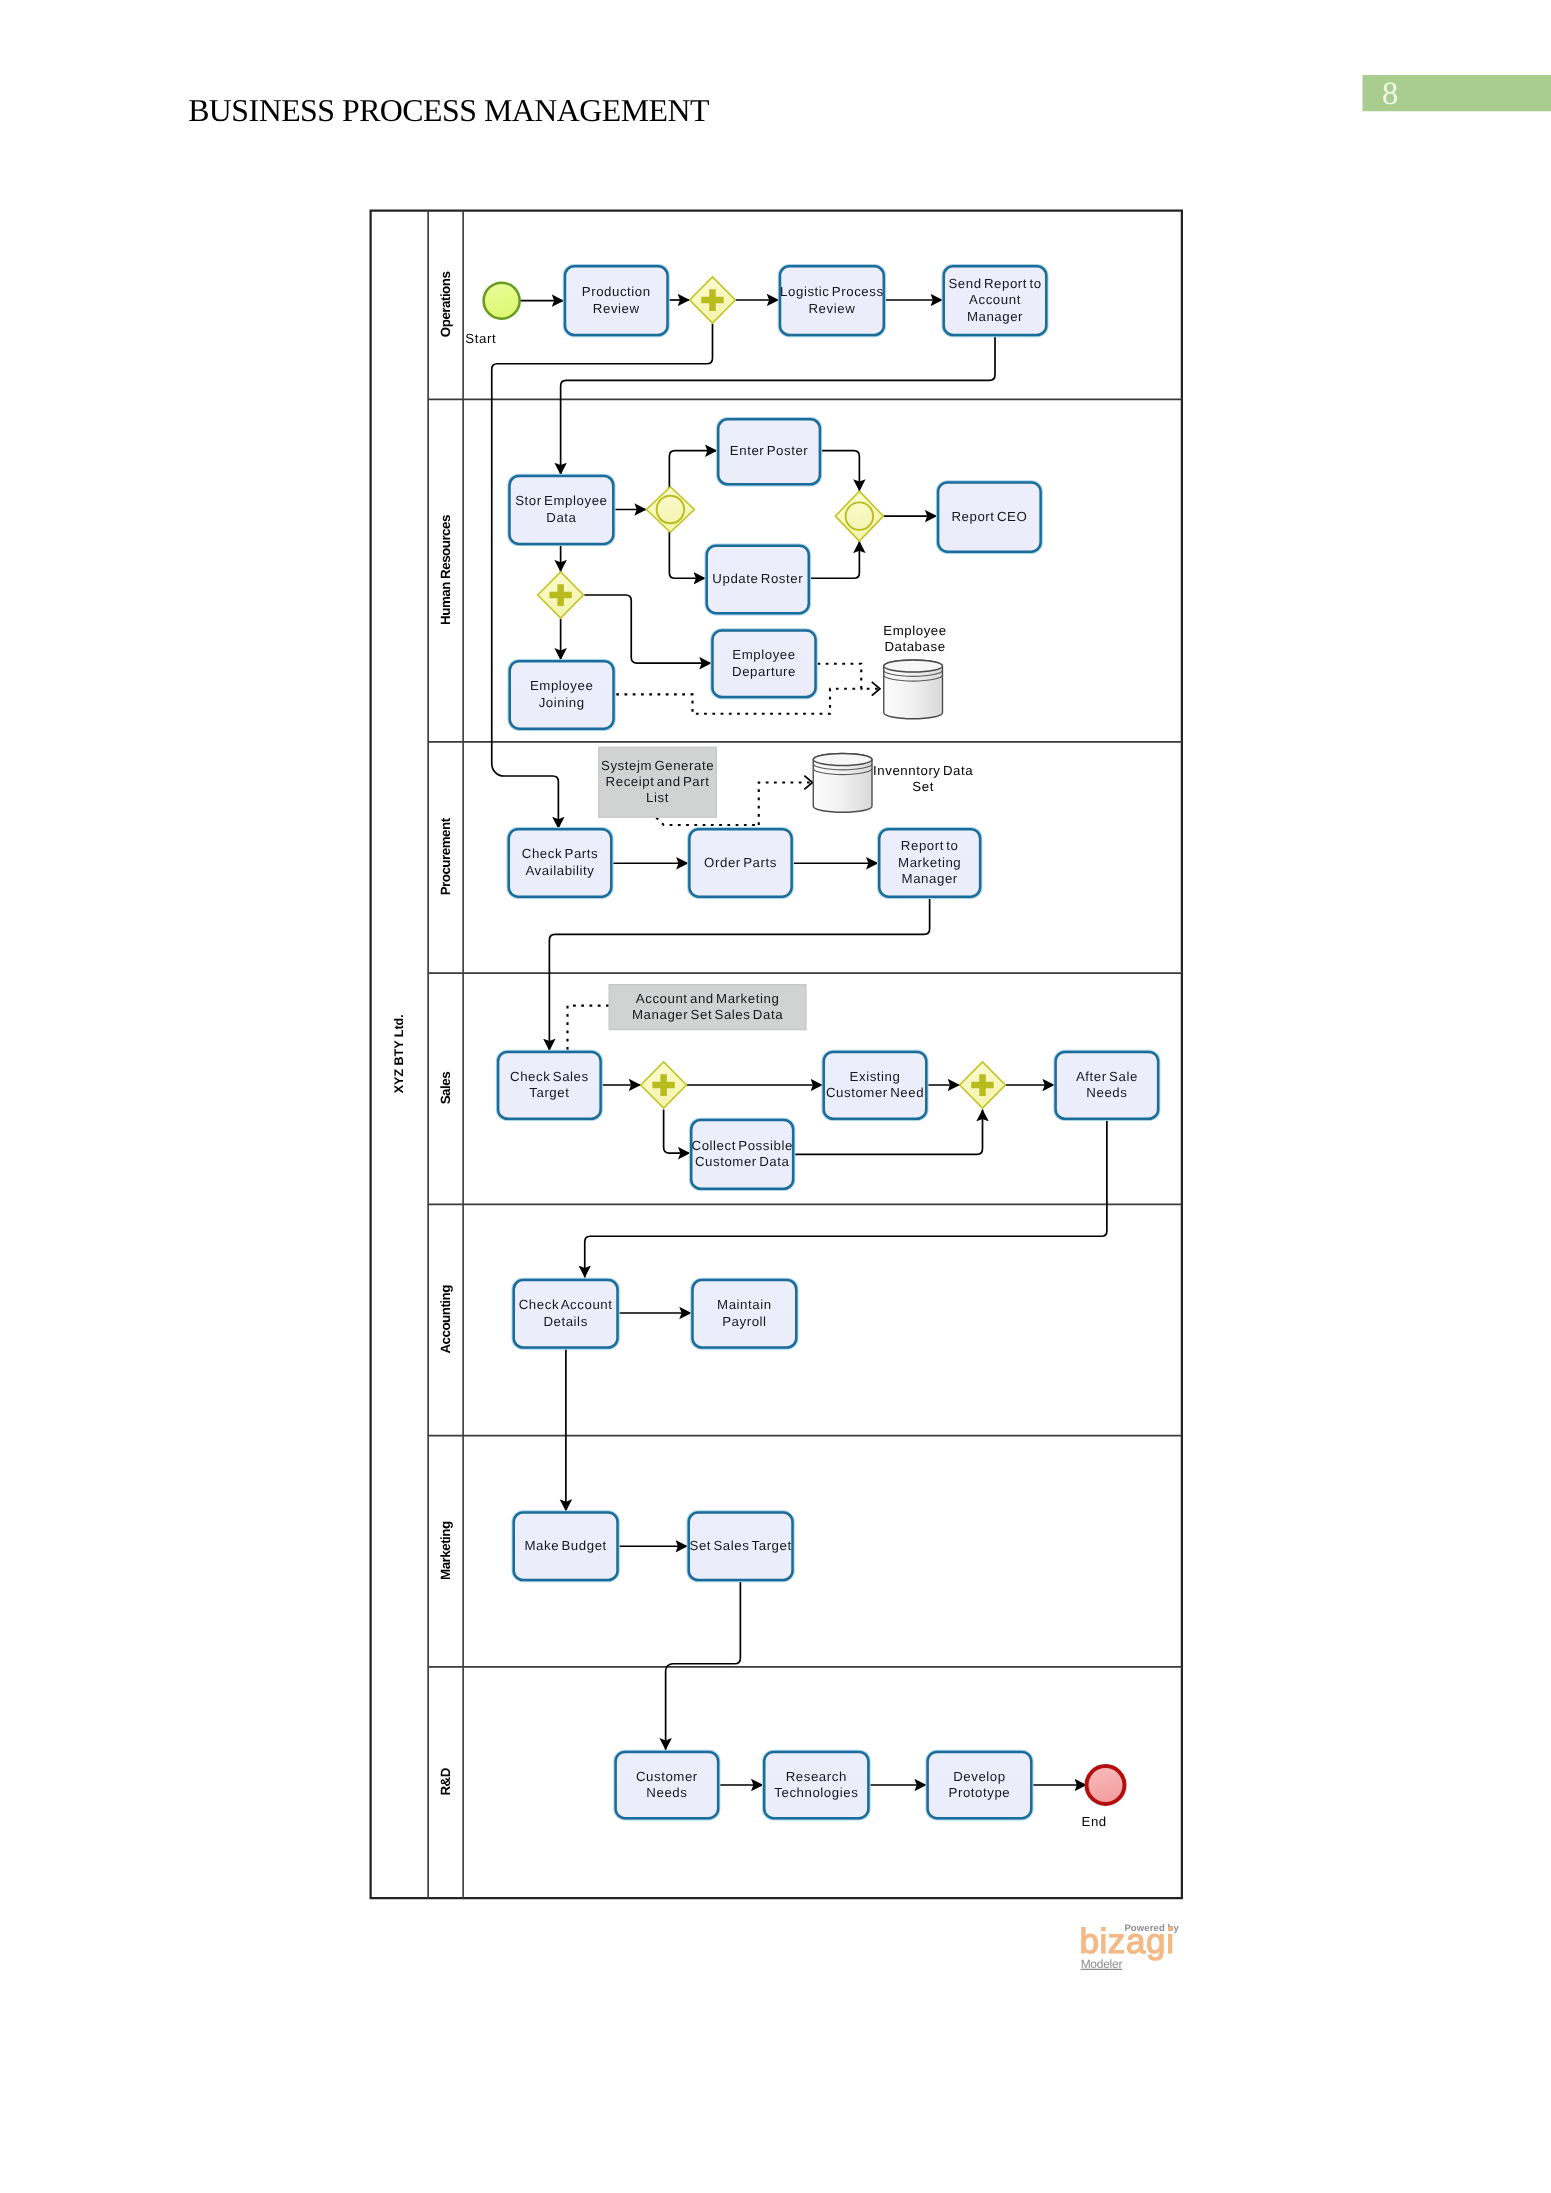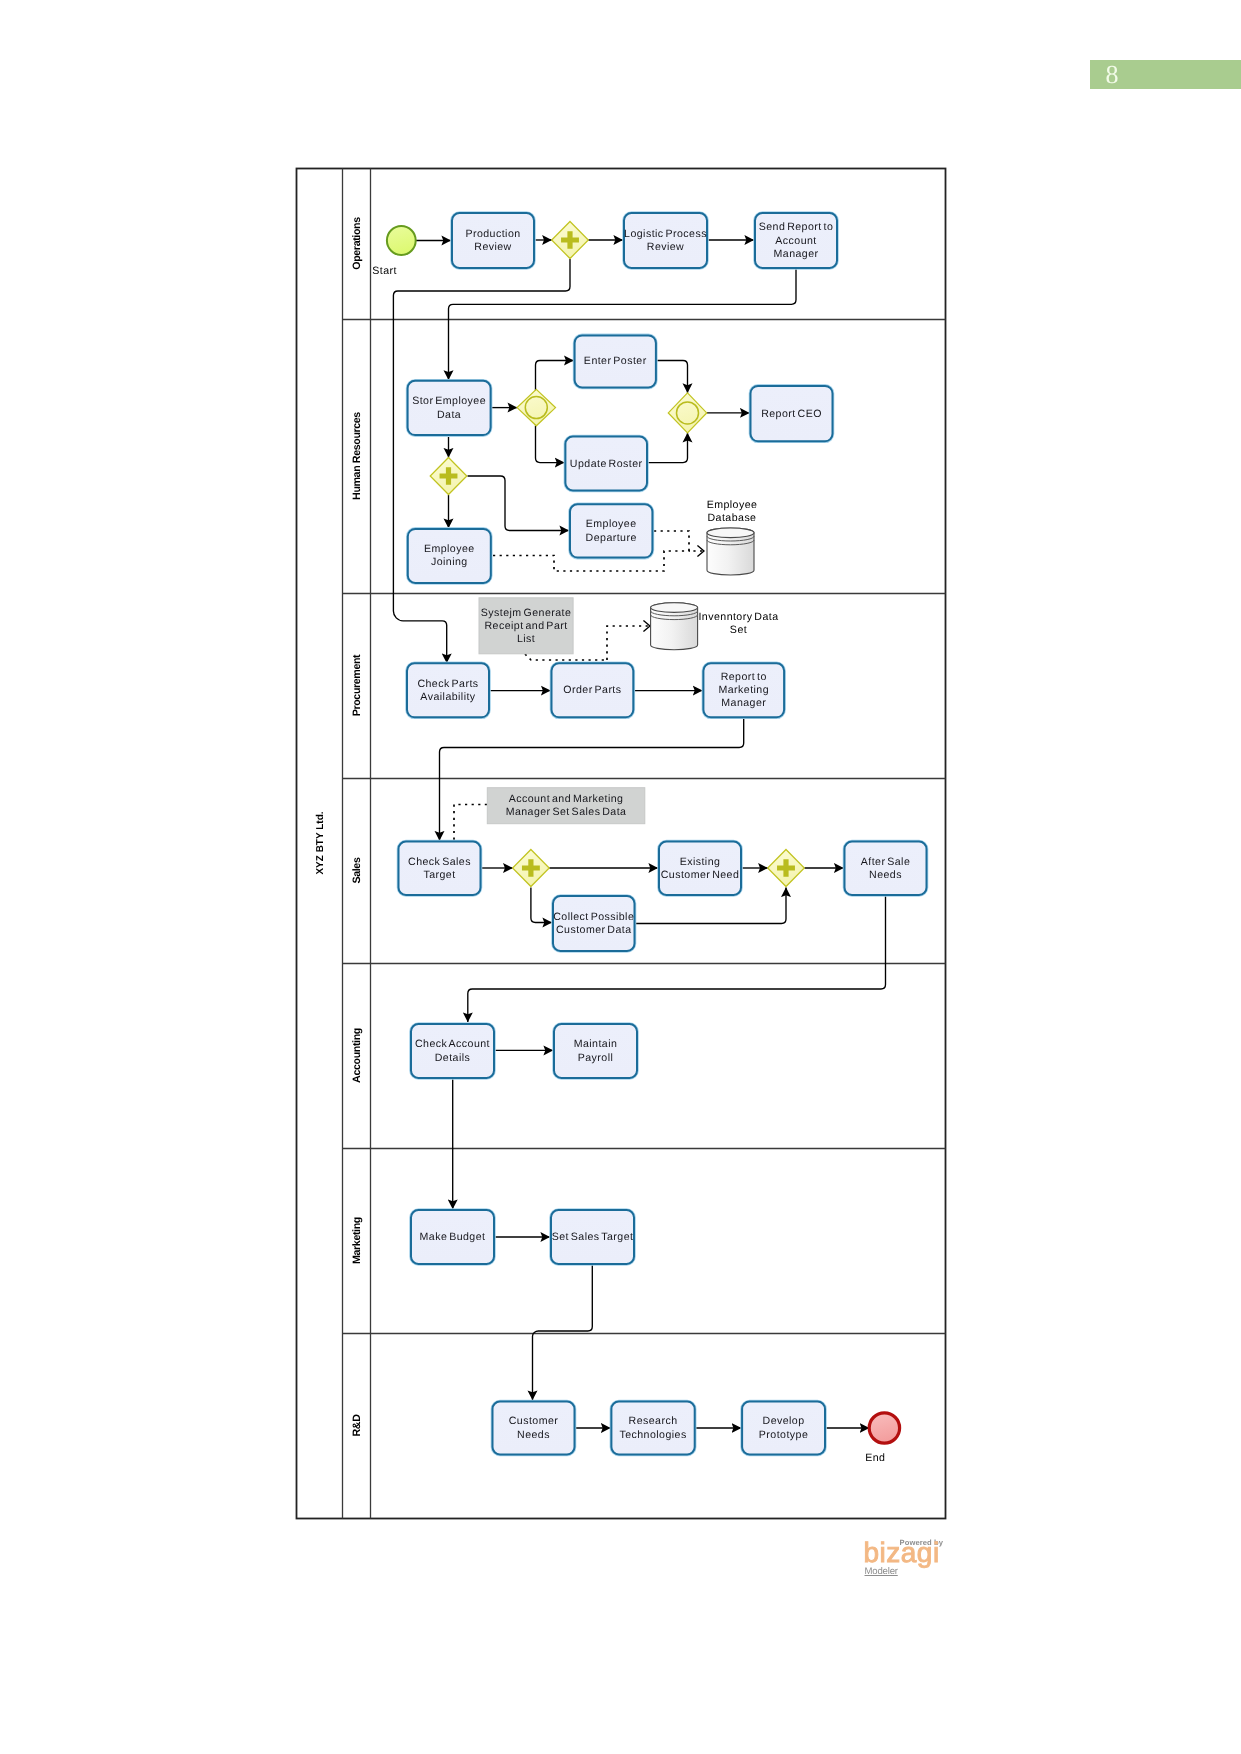--- a/index.html
+++ b/index.html
@@ -21,20 +21,21 @@
   .logo-brand{position:absolute;left:-1.5px;top:7.5px;font-family:"Liberation Sans",sans-serif;
        font-size:28px;line-height:30px;color:#F3B884;letter-spacing:0.5px;font-weight:normal;
        -webkit-text-stroke:0.95px #F3B884;}
   .logo-product{position:absolute;left:-0.5px;top:35.8px;font-family:"Liberation Sans",sans-serif;
        font-size:9.6px;color:#8E8E8E;letter-spacing:-0.2px;text-decoration:underline;}
 </style>
 </head>
 <body>
 
 <div class="page">
+  <div id="doc-title">BUSINESS PROCESS MANAGEMENT</div>
   <div id="page-badge">
     <span>8</span>
   </div>
   <svg id="diagram" width="1241" height="1754">
       <defs>
         <linearGradient id="taskgrad" x1="0" y1="0" x2="0" y2="1">
           <stop offset="0%" stop-color="#ECEFFB"></stop>
           <stop offset="100%" stop-color="#EBEEFA"></stop>
         </linearGradient>
         <linearGradient id="gwgrad" x1="0" y1="0" x2="0.3" y2="1">

